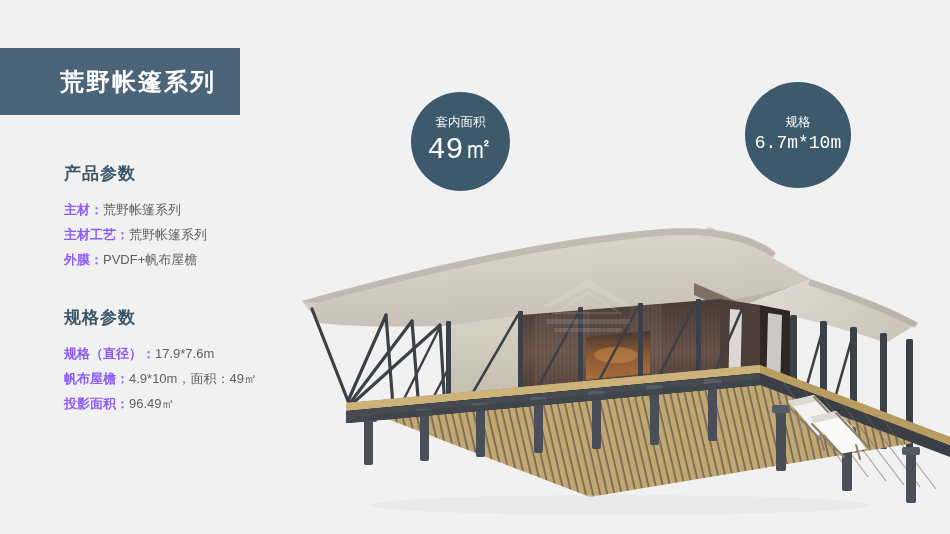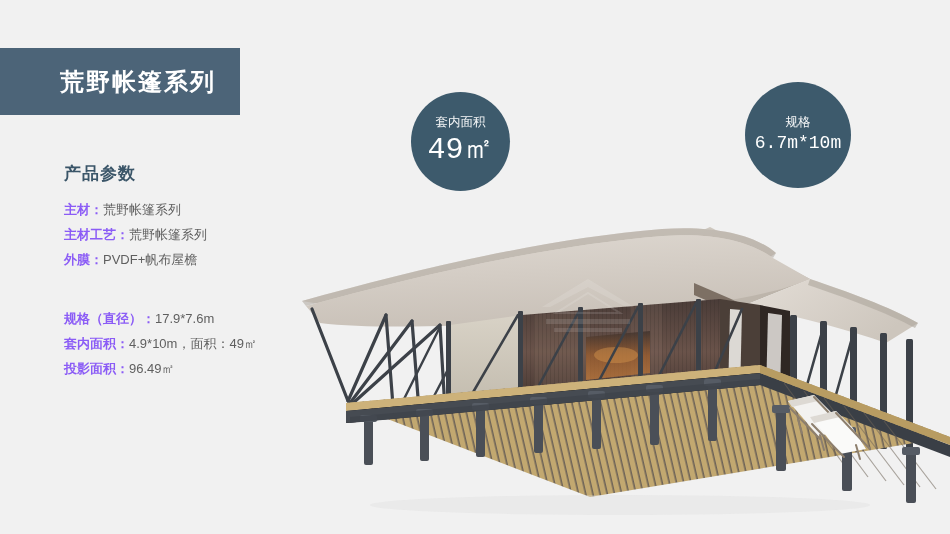--- a/index.html
+++ b/index.html
@@ -86,26 +86,27 @@
         </li>
         <li class="spec-row">
           <span class="spec-label">外膜：</span><span class="spec-value">PVDF+帆布屋檐</span>
         </li>
       </ul>
     </div>
 
     <div class="section-gap"></div>
 
     <div class="section">
+      <div class="section-heading">规格参数</div>
       <ul class="spec-list">
         <li class="spec-row">
           <span class="spec-label">规格（直径）：</span><span class="spec-value">17.9*7.6m</span>
         </li>
         <li class="spec-row">
-          <span class="spec-label">套内面积：</span><span class="spec-value">4.9*10m，面积：49㎡</span>
+          <span class="spec-label">帆布屋檐：</span><span class="spec-value">4.9*10m，面积：49㎡</span>
         </li>
         <li class="spec-row">
           <span class="spec-label">投影面积：</span><span class="spec-value">96.49㎡</span>
         </li>
       </ul>
     </div>
   </div>
 
   <div class="badges">
     <div class="badge badge-1">

